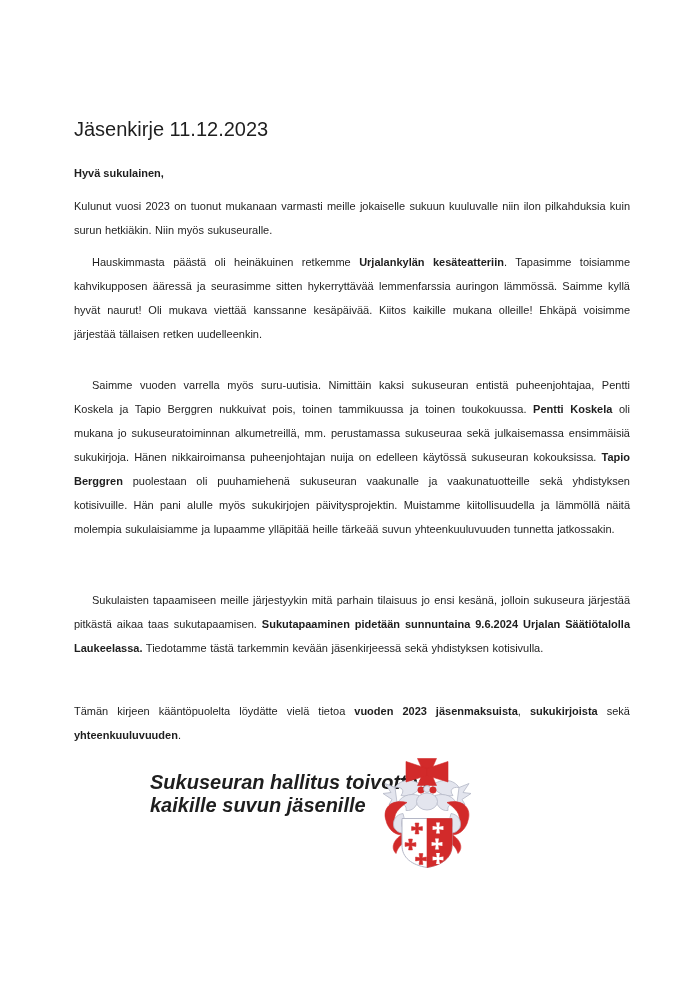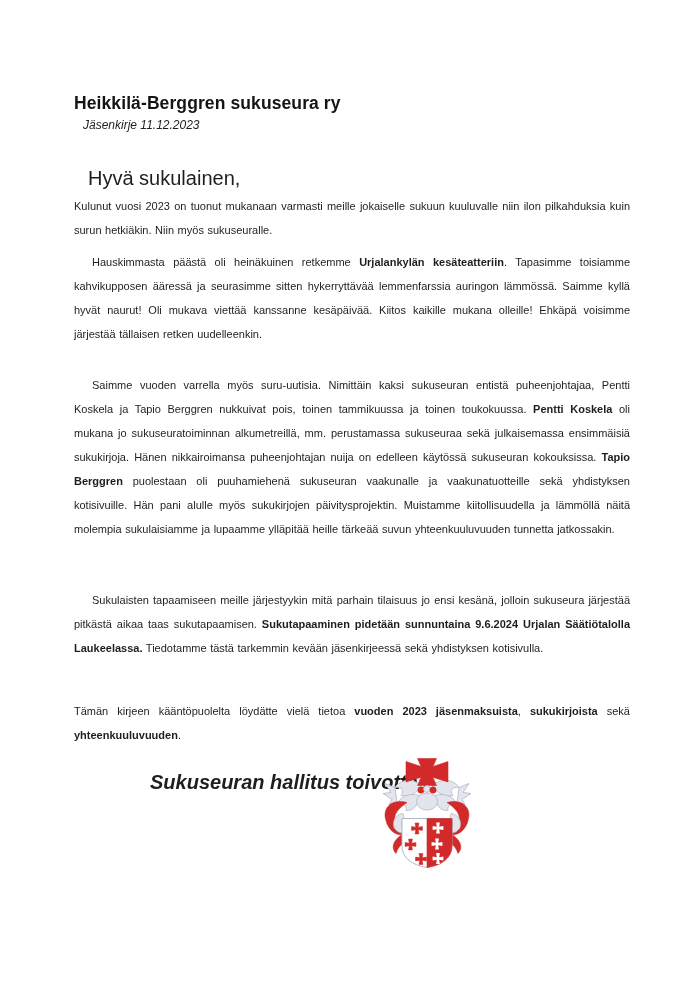--- a/index.html
+++ b/index.html
@@ -17,30 +17,28 @@
     left: 74px; top: 93px;
     font-size: 17.5px;
     font-weight: bold;
     letter-spacing: 0.1px;
     color: #141414;
     white-space: nowrap;
   }
   .subtitle {
     position: absolute;
     left: 74px; top: 118px;
-    font-size: 12px;
-    font-style: italic;
+    font-size: 20px;
     white-space: nowrap;
-    margin-left: 9px;
   }
   .salutation {
     position: absolute;
-    left: 88px; top: 167px;
-    font-size: 20px;
-    font-weight: normal;
+    left: 74px; top: 167px;
+    font-size: 11px;
+    font-weight: bold;
     white-space: nowrap;
   }
   .para {
     position: absolute;
     left: 74px;
     width: 556px;
     font-size: 11px;
     line-height: 24px;
     text-align: justify;
     word-spacing: 0.5px;
@@ -69,34 +67,34 @@
   .cr-red  { fill: var(--crest-red, #d22a2a); stroke: var(--crest-red, #d22a2a); stroke-width: 0.6; stroke-linejoin: round; }
   .cr-sil  { fill: var(--crest-silver, #e3e5ee); stroke: var(--crest-outline, #b4b7c6); stroke-width: 0.8; stroke-linejoin: round; }
   .cr-wht  { fill: var(--crest-white, #ffffff); }
   .cr-shield { fill: var(--crest-white, #fdfdfe); stroke: var(--crest-outline, #b4b7c6); stroke-width: 1; }
 </style>
 </head>
 <body>
 
 <div class="page">
 
-  <div class="title">Heikkilä-Berggren sukuseura ry</div>
   <div class="subtitle">Jäsenkirje 11.12.2023</div>
   <div class="salutation">Hyvä sukulainen,</div>
 
   <div id="letter-body">
       <div class="para para-0"><span>Kulunut vuosi 2023 on tuonut mukanaan varmasti meille jokaiselle sukuun kuuluvalle niin ilon pilkahduksia kuin surun hetkiäkin. Niin myös sukuseuralle.</span></div>
       <div class="para para-1 indent"><span>Hauskimmasta päästä oli heinäkuinen retkemme </span><b>Urjalankylän kesäteatteriin</b><span>. Tapasimme toisiamme kahvikupposen ääressä ja seurasimme sitten hykerryttävää lemmenfarssia auringon lämmössä. Saimme kyllä hyvät naurut! Oli mukava viettää kanssanne kesäpäivää. Kiitos kaikille mukana olleille! Ehkäpä voisimme järjestää tällaisen retken uudelleenkin.</span></div>
       <div class="para para-2 indent"><span>Saimme vuoden varrella myös suru-uutisia. Nimittäin kaksi sukuseuran entistä puheenjohtajaa, Pentti Koskela ja Tapio Berggren nukkuivat pois, toinen tammikuussa ja toinen toukokuussa. </span><b>Pentti Koskela</b><span> oli mukana jo sukuseuratoiminnan alkumetreillä, mm. perustamassa sukuseuraa sekä julkaisemassa ensimmäisiä sukukirjoja. Hänen nikkairoimansa puheenjohtajan nuija on edelleen käytössä sukuseuran kokouksissa. </span><b>Tapio Berggren</b><span> puolestaan oli puuhamiehenä sukuseuran vaakunalle ja vaakunatuotteille sekä yhdistyksen kotisivuille. Hän pani alulle myös sukukirjojen päivitysprojektin. Muistamme kiitollisuudella ja lämmöllä näitä molempia sukulaisiamme ja lupaamme ylläpitää heille tärkeää suvun yhteenkuuluvuuden tunnetta jatkossakin.</span></div>
       <div class="para para-3 indent"><span>Sukulaisten tapaamiseen meille järjestyykin mitä parhain tilaisuus jo ensi kesänä, jolloin sukuseura järjestää pitkästä aikaa taas sukutapaamisen. </span><b>Sukutapaaminen pidetään sunnuntaina 9.6.2024 Urjalan Säätiötalolla Laukeelassa.</b><span> Tiedotamme tästä tarkemmin kevään jäsenkirjeessä sekä yhdistyksen kotisivulla.</span></div>
       <div class="para para-4"><span>Tämän kirjeen kääntöpuolelta löydätte vielä tietoa </span><b>vuoden 2023 jäsenmaksuista</b><span>, </span><b>sukukirjoista</b><span> sekä </span><b>yhteenkuuluvuuden</b><span>.</span></div>
     </div>
 
   <div class="closing" id="closing-message">
       <div>Sukuseuran hallitus toivottaa</div>
+      <div>kaikille suvun jäsenille</div>
     </div>
 
   <svg class="crest" viewBox="0 0 106 110" aria-hidden="true">
     <defs>
 
       <path id="cpx" d="M-1.9 -5.4 L1.9 -5.4 L1.2 -1.2 L5.4 -1.9 L5.4 1.9 L1.2 1.2 L1.9 5.4 L-1.9 5.4 L-1.2 1.2 L-5.4 1.9 L-5.4 -1.9 L-1.2 -1.2 Z"></path>
 
       <g id="mantle-left">
         <path class="cr-sil" d="M46 28 C36 20 24 22 19 30 C26 29 29 33 25 38 C33 40 42 35 46 28 Z"></path>
         <path class="cr-sil" d="M19 30 L9 26 L15 35 L7 36 L16 42 L13 47 L21 45 Z"></path>

